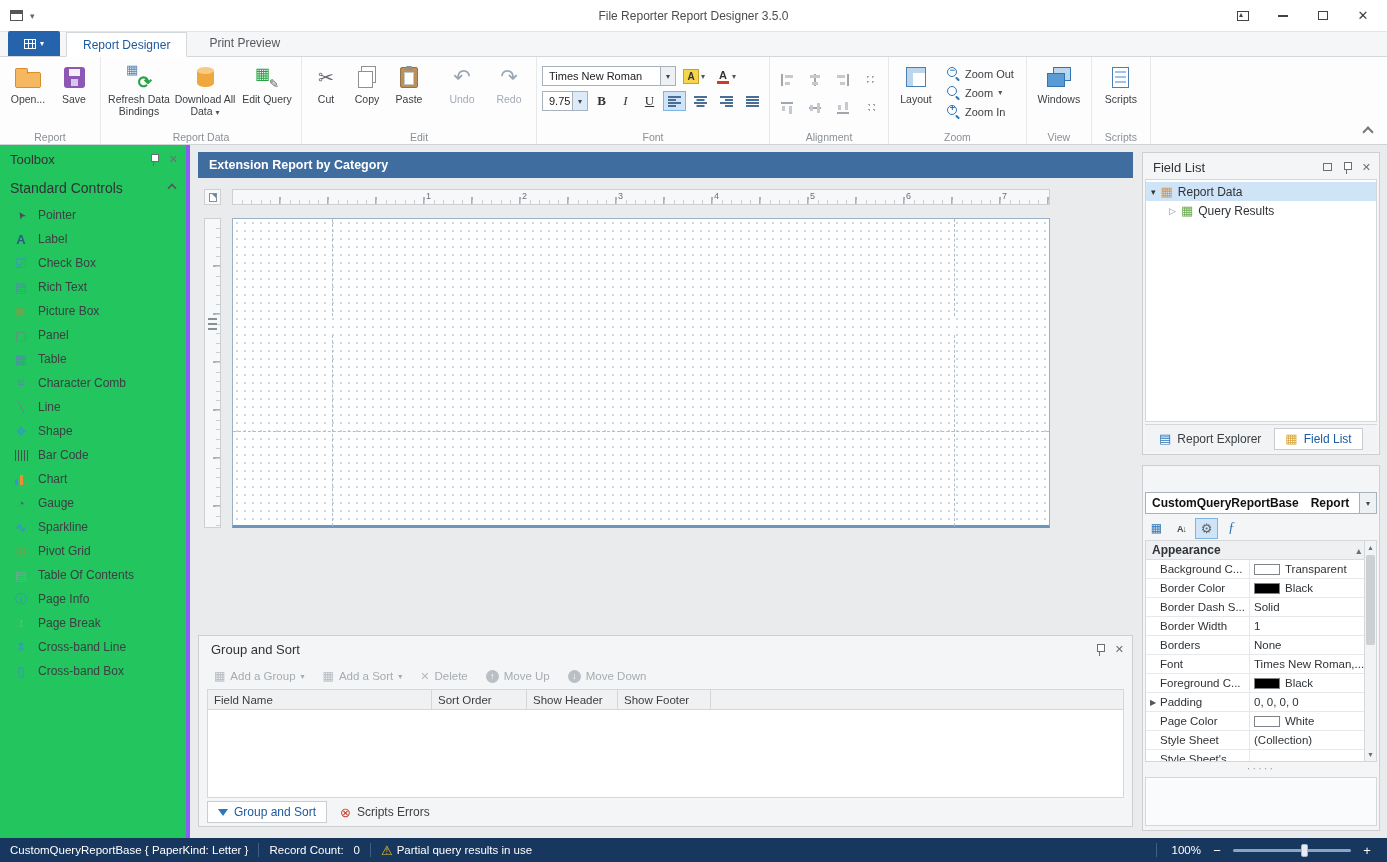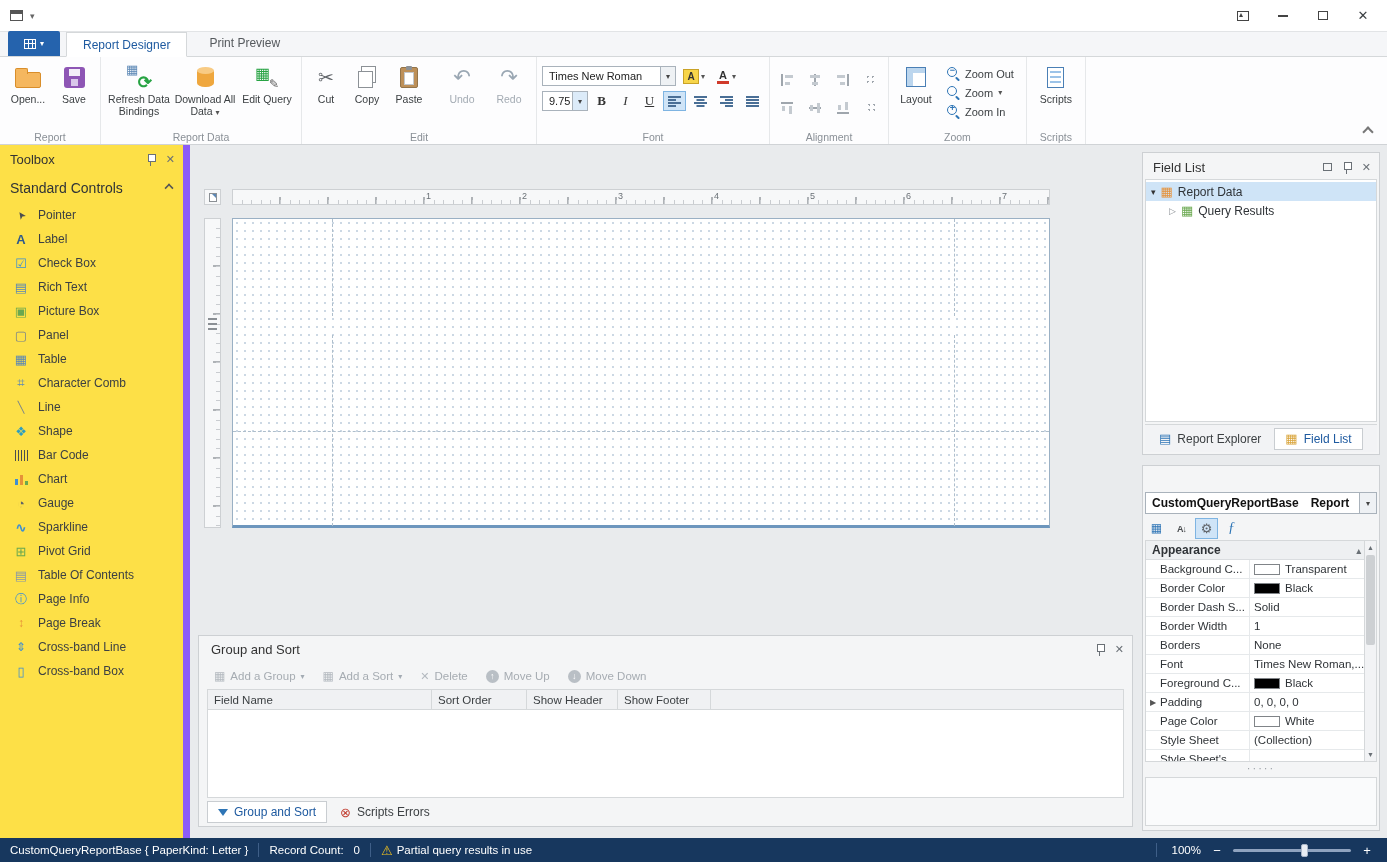--- a/index.html
+++ b/index.html
@@ -114,21 +114,21 @@
   .i-windows::after { content:""; position:absolute; left:0; bottom:0; width:16px; height:12px; background:#5b9bd5; border:1px solid #2e75b6; }
   .i-scripts { position:relative; width:17px; height:21px; background:#fff; border:1px solid #4a7fb5; }
   .i-scripts::before { content:""; position:absolute; left:2px; right:2px; top:3px; height:12px; background:repeating-linear-gradient(180deg,#9cc3e8 0 2px,transparent 2px 5px); }
   .chev-up { width:8px; height:8px; border-left:2px solid #777; border-top:2px solid #777; transform:rotate(45deg); display:inline-block; }
   .ribbon-collapse { position:absolute; right:10px; bottom:4px; width:18px; height:16px; display:flex; align-items:center; justify-content:center; }
 
   
   .workspace { position:absolute; left:0; top:145px; width:100%; height:693px; background:#e9ebed; }
 
   
-  .toolbox { position:absolute; left:0; top:0; width:190px; height:100%; background:#fde047; border-right:7px solid #8b5cf6; }
+  .toolbox { position:absolute; left:0; top:0; width:190px; height:100%; background:#22c55e; border-right:4px solid #8b5cf6; }
   .pn-head { height:28px; display:flex; align-items:center; padding:0 8px 0 10px; }
   .pn-title { font-size:13px; color:#333; flex:1; }
   .pn-icons { display:flex; align-items:center; gap:10px; }
   .i-pin { position:relative; width:10px; height:13px; display:inline-block; }
   .i-pin::before { content:""; position:absolute; top:1px; left:2px; width:6px; height:6px; border:1px solid #6a7076; background:#fff; }
   .i-pin::after { content:""; position:absolute; bottom:0; left:4px; width:1px; height:5px; background:#6a7076; }
   .x-ico { font-size:11px; color:#6a7076; }
   .tbx-section { height:30px; display:flex; align-items:center; padding:0 10px; font-size:14px; color:#2f3337; }
   .tbx-section .s-label { flex:1; }
   .tbx-item { height:24px; display:flex; align-items:center; gap:9px; padding-left:13px; font-size:12px; color:#3c4043; cursor:default; }
@@ -255,20 +255,21 @@
   .sb-thumb { position:absolute; left:58%; top:-5px; width:7px; height:13px; background:#e8edf4; border:1px solid #a8b6c9; border-radius:2px; }
 </style>
 </head>
 <body>
 
 <div class="titlebar">
   <div class="tb-left">
     <span class="i-appwin"></span>
     <span class="g-caret tb-caret"></span>
   </div>
+  <div class="tb-title">File Reporter Report Designer 3.5.0</div>
   <div class="tb-right">
     <span class="tb-btn">
         <span class="i-panelup"></span>
       </span>
     <span class="tb-btn">
         <span class="i-minbar"></span>
       </span>
     <span class="tb-btn">
         <span class="i-maxbox"></span>
       </span>
@@ -466,20 +467,29 @@
       <div class="smallbtn">
         <span class="mag">
             <i class="sg">+</i>
           </span>
         <span>Zoom In</span>
       </div>
     </div>
     <div class="rgroup-label">Zoom</div>
   </div>
 
+  <div class="rgroup">
+    <div class="bigbtn" style="width:54px">
+      <span class="bb-icon">
+          <span class="i-windows"></span>
+        </span>
+      <span class="bb-text">Windows</span>
+    </div>
+    <div class="rgroup-label">View</div>
+  </div>
 
   <div class="rgroup">
     <div class="bigbtn" style="width:48px">
       <span class="bb-icon">
           <span class="i-scripts"></span>
         </span>
       <span class="bb-text">Scripts</span>
     </div>
     <div class="rgroup-label">Scripts</div>
   </div>
@@ -583,20 +593,21 @@
         <span class="ti ti-cbline"></span>
         <span class="lbl">Cross-band Line</span>
       </div>
     <div class="tbx-item">
         <span class="ti ti-cbbox"></span>
         <span class="lbl">Cross-band Box</span>
       </div>
   </div>
 
   <div class="design-col">
+    <div class="design-header">Extension Report by Category</div>
 
     <div class="ruler-corner">
         <span class="i-corner"></span>
       </div>
     <div class="ruler-h">
       <span class="rn" style="left:193px">1</span>
       <span class="rn" style="left:289px">2</span>
       <span class="rn" style="left:385px">3</span>
       <span class="rn" style="left:481px">4</span>
       <span class="rn" style="left:577px">5</span>

